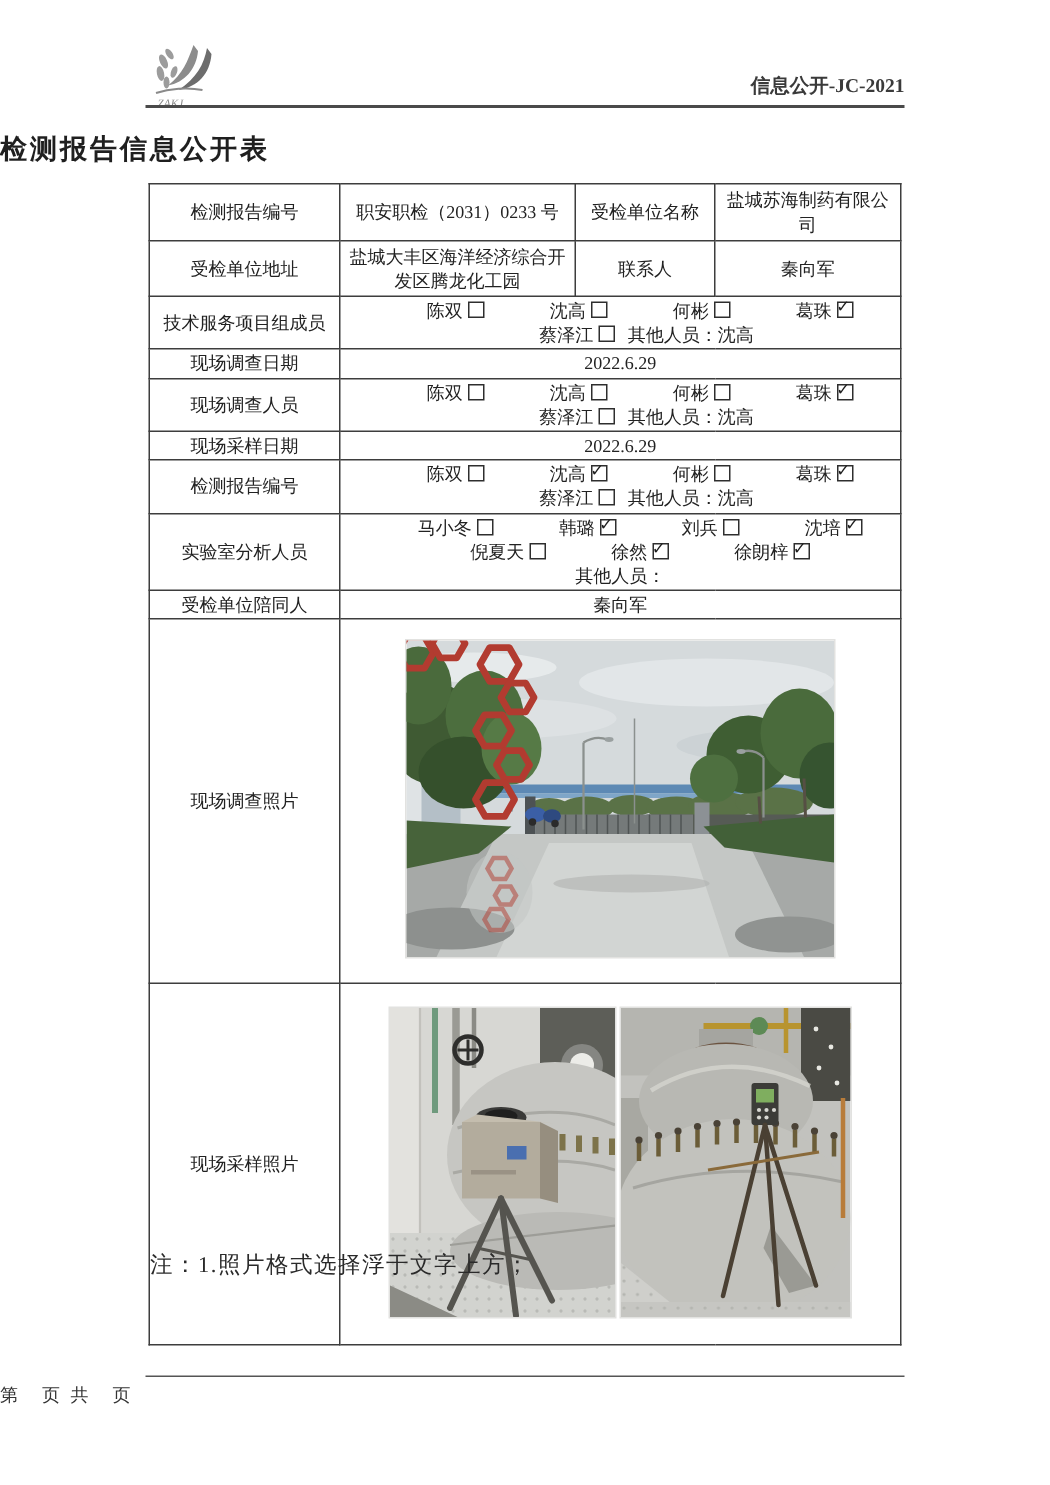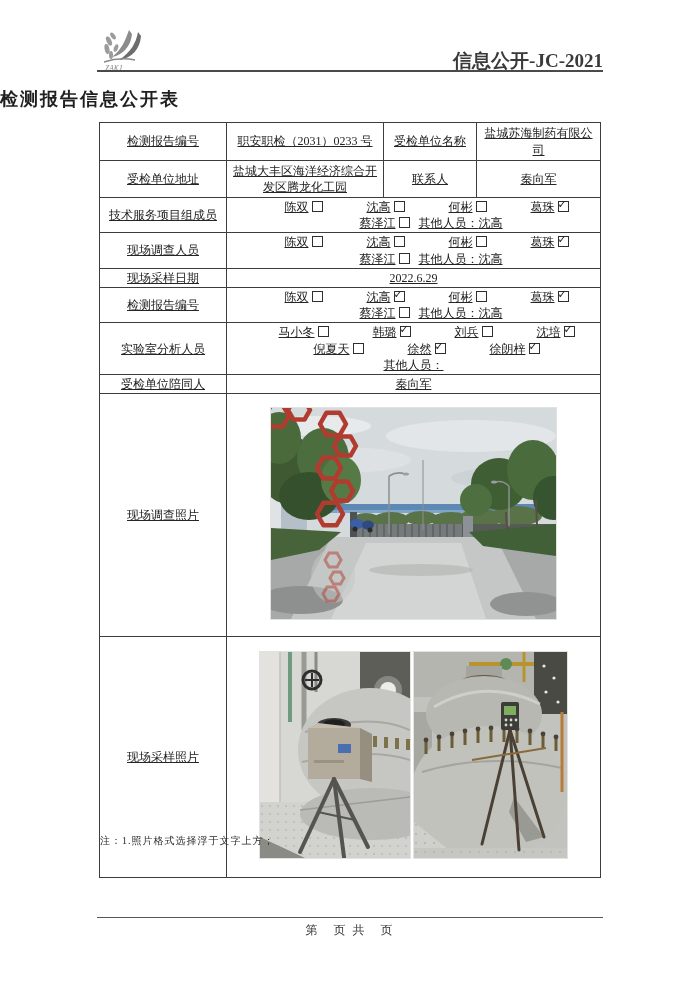--- a/index.html
+++ b/index.html
@@ -1,46 +1,46 @@
 <!DOCTYPE html>
 <html><head>
 <meta charset="utf-8">
 <style>
   html,body{margin:0;padding:0;background:#fff;}
   .page{position:relative;width:700px;height:990px;background:#ffffff;overflow:hidden;
         font-family:"Liberation Serif","DejaVu Serif",serif;color:#262626;}
   
   .logo{position:absolute;left:99px;top:27px;width:44px;height:46px;font-family:Liberation Serif, serif;}
   .company-name{position:absolute;left:141px;top:45px;font-size:15px;font-weight:bold;letter-spacing:1px;color:#3a3a3a;}
-  .doc-code{position:absolute;right:97px;top:48px;font-size:19px;font-weight:bold;color:#3a3a3a;}
+  .doc-code{position:absolute;right:97px;top:48px;font-size:13px;font-weight:bold;color:#3a3a3a;}
   .header-rule{position:absolute;left:97px;top:70px;width:506px;height:2px;background:#4a4a4a;}
   .page-title{position:absolute;left:0;top:87px;width:560px;font-size:18px;font-weight:bold;letter-spacing:2px;color:#1f1f1f;}
   
   .table-wrap{position:absolute;left:99px;top:122px;}
-  table.form{border-collapse:collapse;table-layout:fixed;width:501px;text-decoration:underline;}
+  table.form{border-collapse:collapse;table-layout:fixed;width:501px;}
   table.form td{border:1px solid #3d3d3d;padding:1px 4px;font-size:12px;color:#222;
                 text-align:center;vertical-align:middle;line-height:1.35;overflow:hidden;}
   td.lbl{padding:1px 2px;}
   td.left{text-align:left;padding-left:8px;}
   tr.r1{height:38px;} tr.r2{height:37px;} tr.r3{height:22px;} tr.r4{height:15px;}
   tr.r5{height:22px;} tr.r6{height:15px;} tr.r7{height:20px;} tr.r8{height:36px;}
   tr.r9{height:18px;} tr.r10{height:243px;} tr.r11{height:241px;}
   .person{margin-right:9px;white-space:nowrap;margin-left:35px;}
   .cb{display:inline-block;width:9px;height:9px;border:1px solid #2e2e2e;margin-left:3px;
       vertical-align:-1px;position:relative;background:#fff;}
   .cb.checked::after{content:"\2713";position:absolute;left:-1px;top:-4px;font-size:11px;
       font-weight:bold;color:#1c1c1c;font-family:"DejaVu Sans",sans-serif;}
   .photo-cell{vertical-align:middle;}
   .photo-frame{display:inline-block;border:1px solid #e2e2e0;line-height:0;}
   .photo-pair{display:inline-block;white-space:nowrap;line-height:0;}
   .photo-pair .photo-frame{margin:0 1px;}
   
-  .note{position:absolute;left:100px;top:834px;font-size:10px;color:#2a2a2a;letter-spacing:1px;}
+  .note{position:absolute;left:100px;top:834px;font-size:15px;color:#2a2a2a;letter-spacing:1px;}
   .footer-rule{position:absolute;left:97px;top:917px;width:506px;height:1px;background:#555;}
-  .footer-text{position:absolute;left:0;top:922px;width:700px;text-align:center;font-size:12px;color:#333;letter-spacing:2px;}
+  .footer-text{position:absolute;left:0;top:922px;width:700px;text-align:left;font-size:12px;color:#333;letter-spacing:2px;}
 </style>
 </head>
 <body>
 
 <div class="page">
 
   <div class="logo">
     <svg width="44" height="46" viewBox="0 0 44 46">
       <path d="M30 3 C26 14 23 22 13 30 C24 28 32 19 33 7 Z" fill="#8c8c8c"></path>
       <path d="M39 5 C37 16 32 25 20 33 C33 31 41 22 42 9 Z" fill="#6d6d6d"></path>
@@ -79,20 +79,24 @@
         <td class="lbl">受检单位地址</td>
         <td>盐城大丰区海洋经济综合开发区腾龙化工园</td>
         <td class="lbl">联系人</td>
         <td>秦向军</td>
       </tr>
       <tr class="r3">
         <td class="lbl">技术服务项目组成员</td>
         <td class="left" colspan="3">
           <span><span class="person"><span>陈双</span><span class="cb"></span></span><span class="person"><span>沈高</span><span class="cb"></span></span><span class="person"><span>何彬</span><span class="cb"></span></span><span class="person"><span>葛珠</span><span class="cb checked"></span></span><span class="person"><span>蔡泽江</span><span class="cb"></span></span></span><span>其他人员：</span><span>沈高</span>
         </td>
+      </tr>
+      <tr class="r4">
+        <td class="lbl">现场调查日期</td>
+        <td colspan="3">2022.6.29</td>
       </tr>
       <tr class="r5">
         <td class="lbl">现场调查人员</td>
         <td class="left" colspan="3">
           <span><span class="person"><span>陈双</span><span class="cb"></span></span><span class="person"><span>沈高</span><span class="cb"></span></span><span class="person"><span>何彬</span><span class="cb"></span></span><span class="person"><span>葛珠</span><span class="cb checked"></span></span><span class="person"><span>蔡泽江</span><span class="cb"></span></span></span><span>其他人员：</span><span>沈高</span>
         </td>
       </tr>
       <tr class="r6">
         <td class="lbl">现场采样日期</td>
         <td colspan="3">2022.6.29</td>

